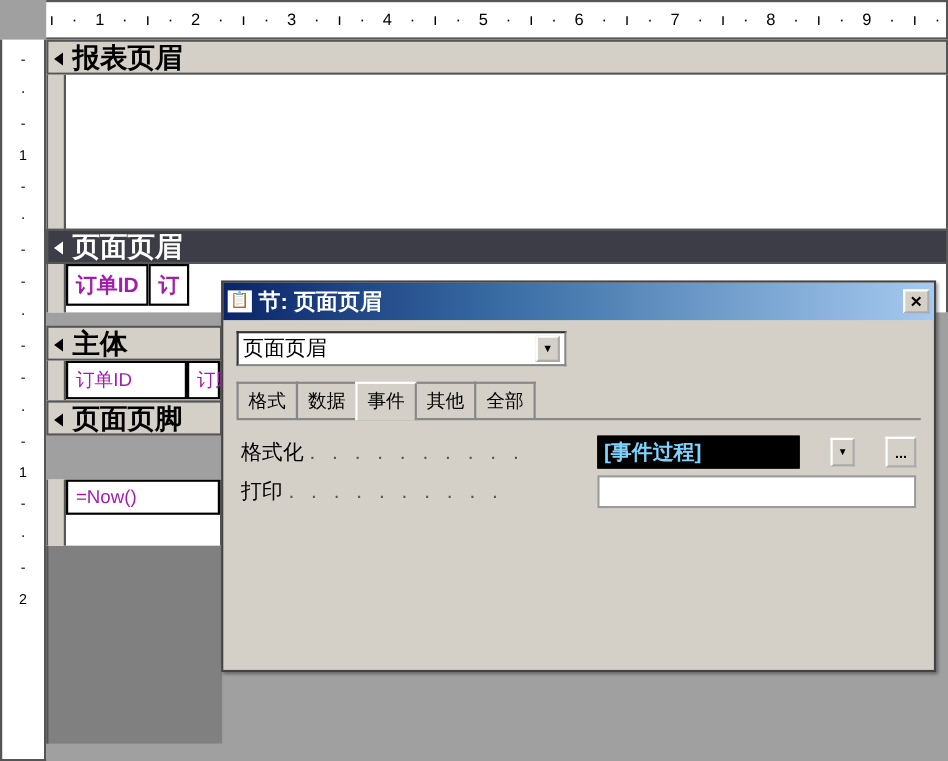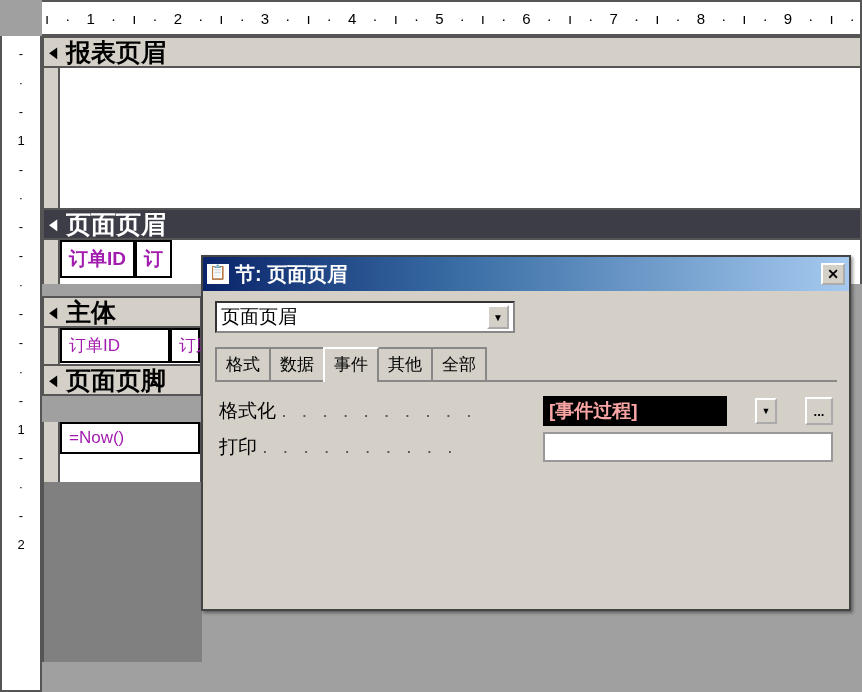--- a/index.html
+++ b/index.html
@@ -251,21 +251,21 @@
       flex: 1;
       height: 30px;
       background: #fff;
       border: 2px solid #000;
       display: flex;
       align-items: center;
       padding: 0 4px;
     }
     .prop-value.selected {
       background: #000;
-      color: #fca5a5;
+      color: #7dd3fc;
       font-weight: bold;
     }
     .prop-value-dd {
       width: 22px;
       height: 26px;
       background: #d4d0c8;
       border: 2px outset #fff;
       display: flex;
       align-items: center;
       justify-content: center;
@@ -344,21 +344,21 @@
       <div class="field-box thin" style="width:110px;">订单ID</div>
       <div class="field-box thin" style="width:30px;">订则</div>
     </div>
   </div>
 
   <div class="section-bar" style="width:160px;">
     <span>页面页脚</span>
   </div>
   <div class="section-body" style="height:60px; width:160px;">
     <div class="sel-box"></div>
-    <div class="field-row" style="margin-top:26px;">
+    <div class="field-row" style="margin-top:40px;">
       <div class="field-box thin" style="width:140px;">=Now()</div>
     </div>
   </div>
 
   <div class="gray-area" style="width:160px;"></div>
 </div>
 
 <div class="prop-dialog">
   <div class="prop-titlebar">
     <div class="prop-titlebar-icon"></div>

